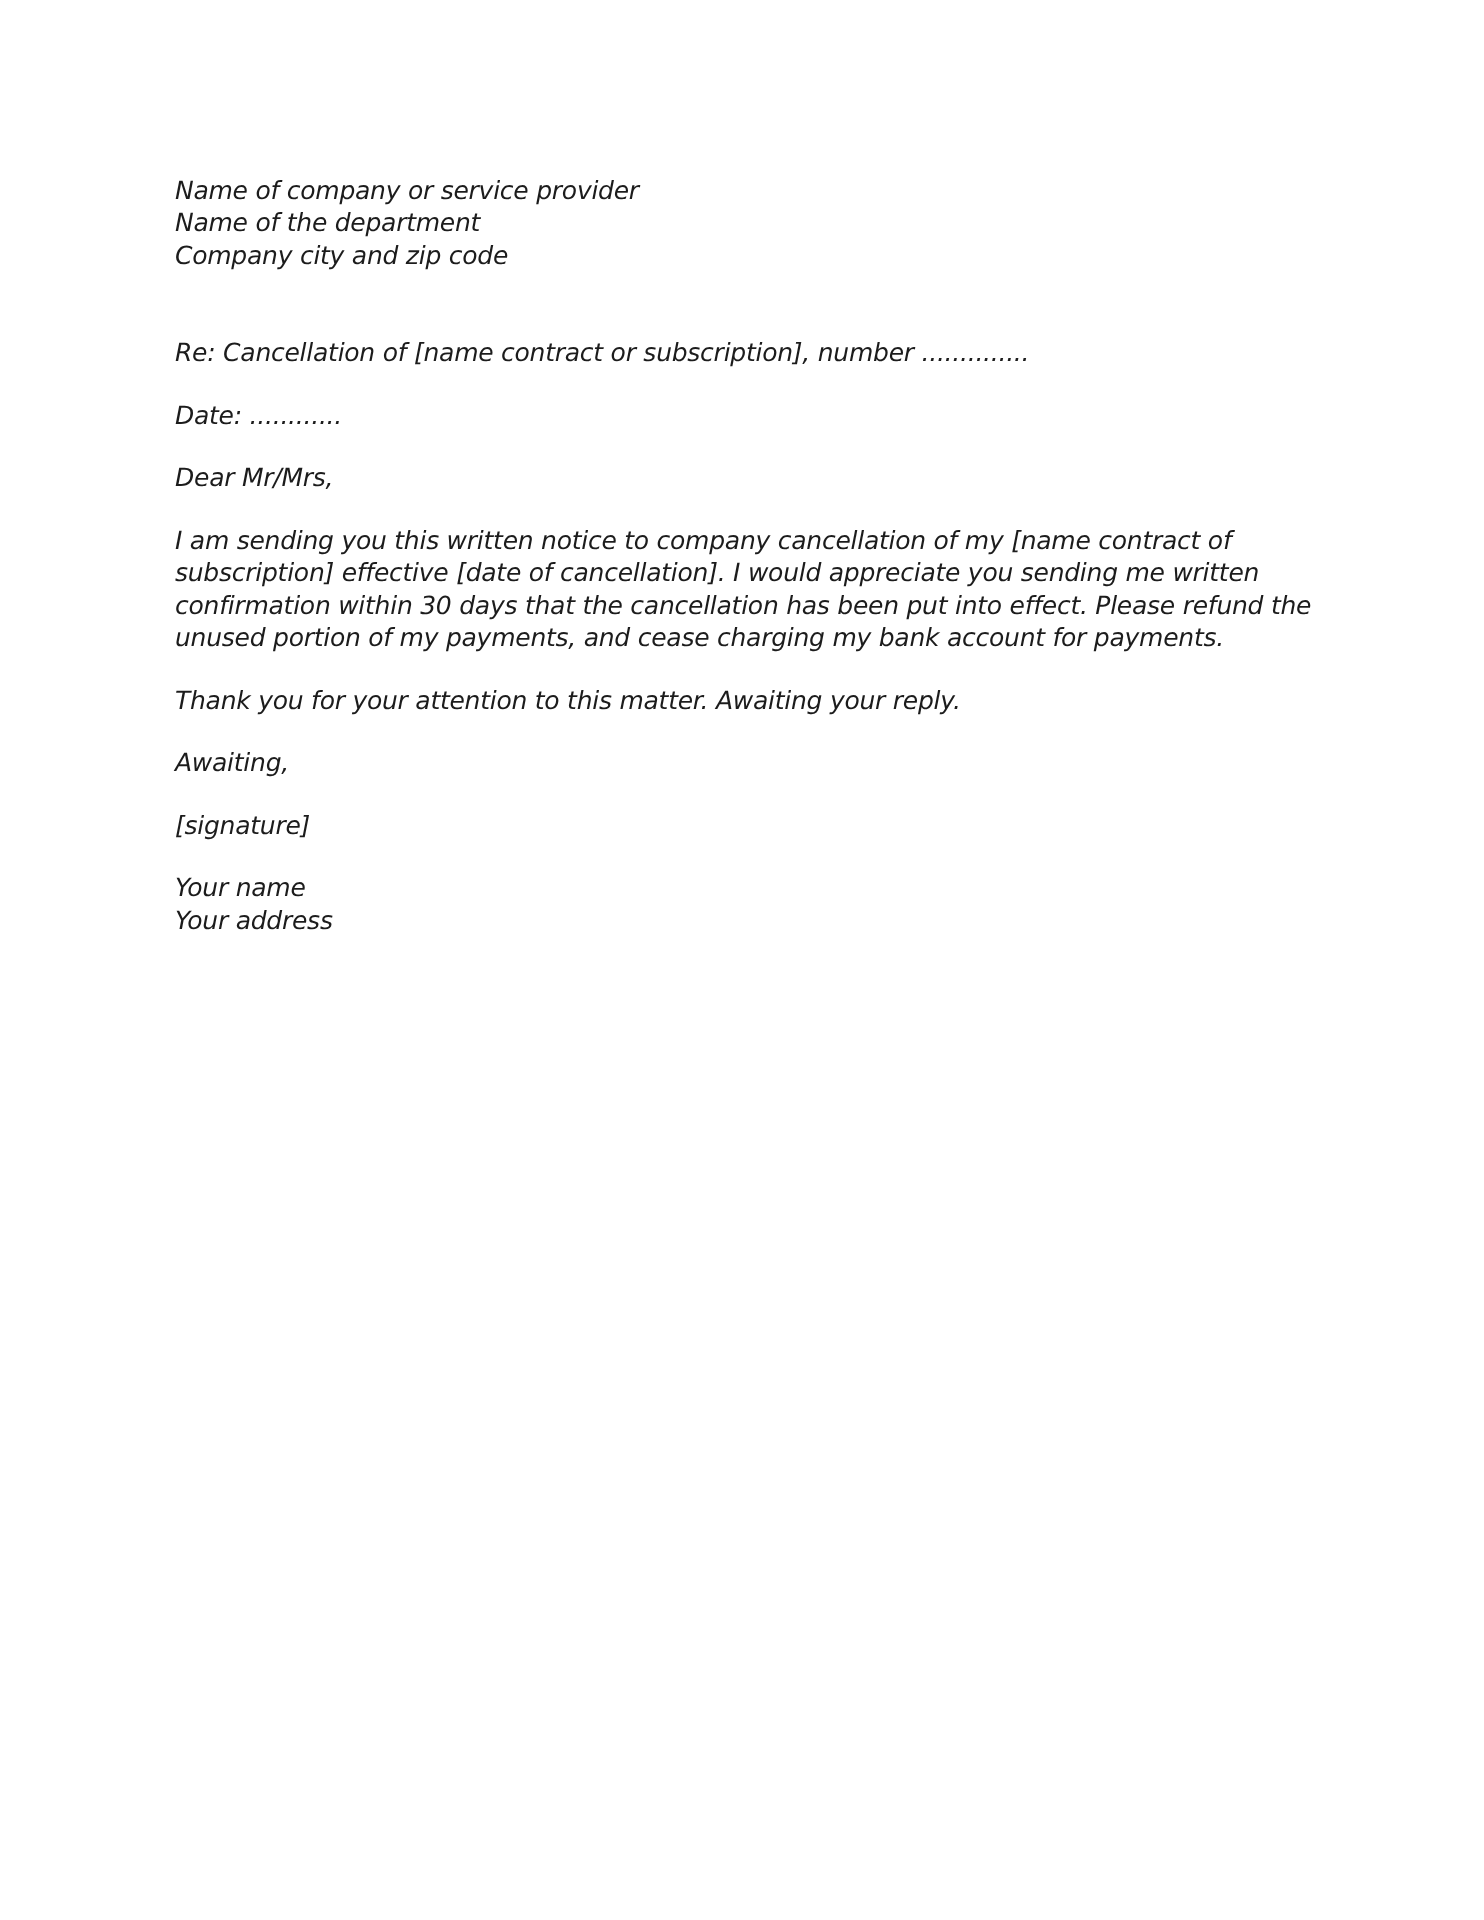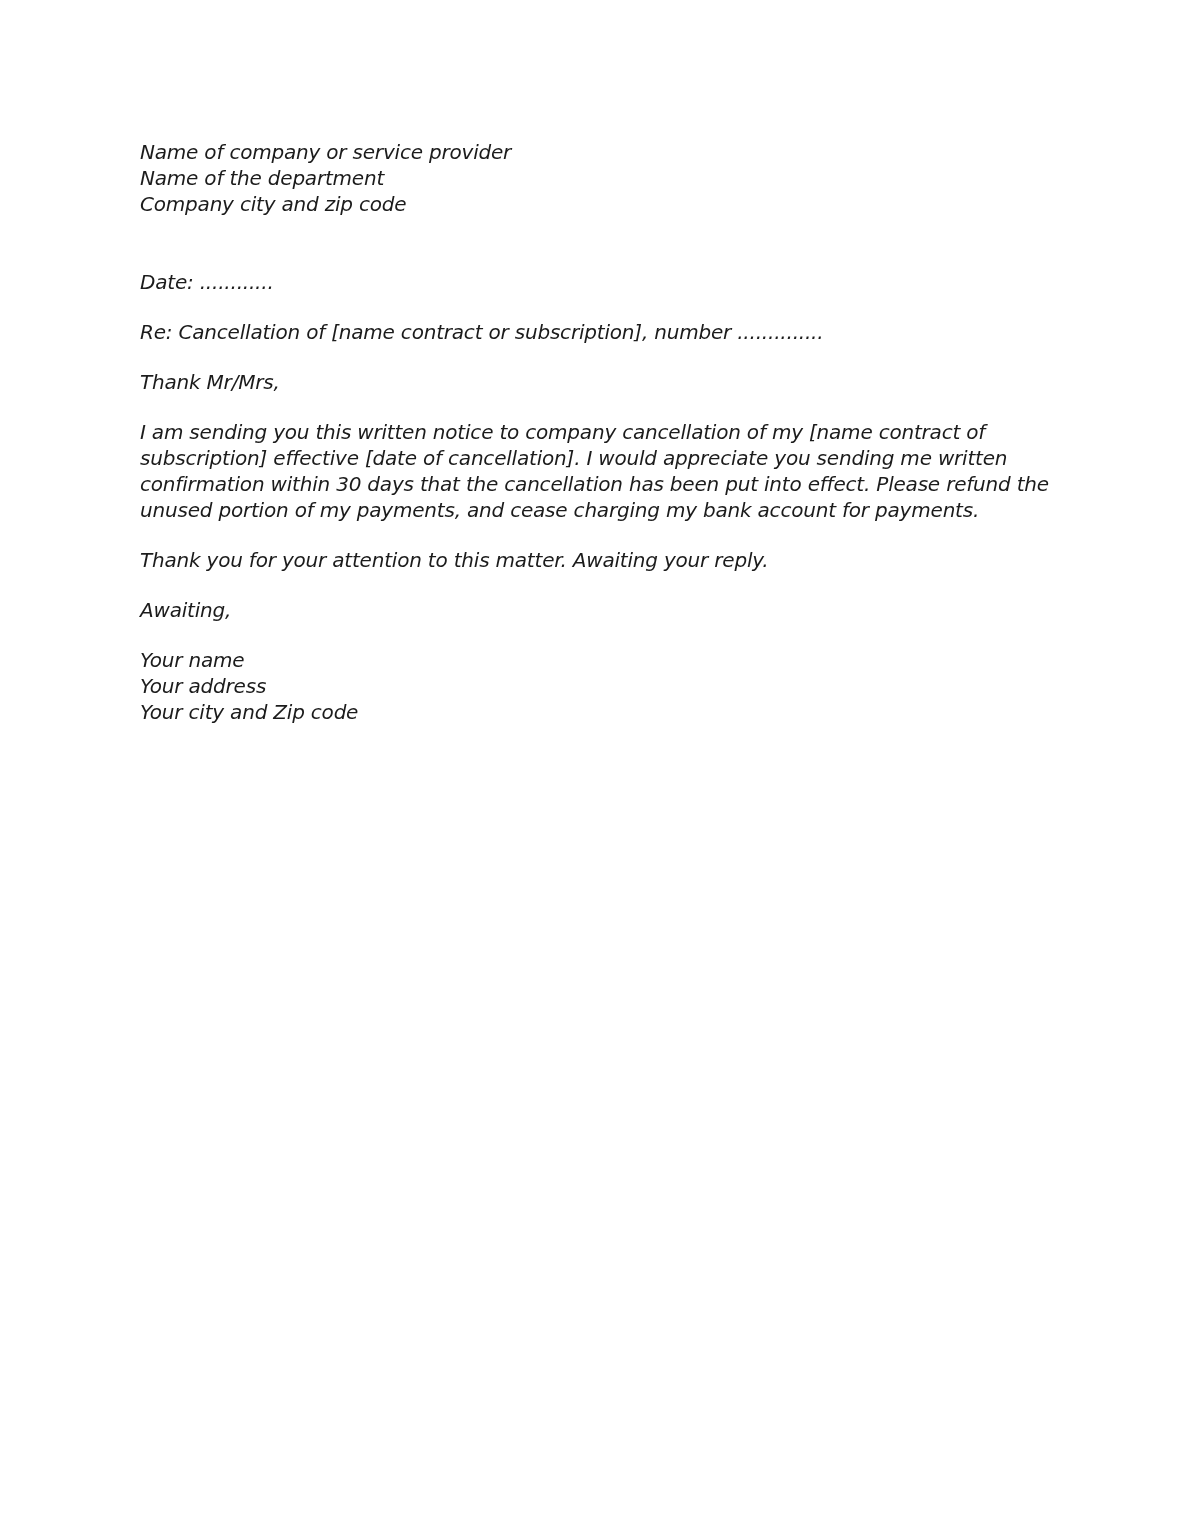--- a/index.html
+++ b/index.html
@@ -42,47 +42,49 @@
 <div class="page">
   <div class="content">
 
     <div class="para sender-block">
       <div class="line">Name of company or service provider</div>
       <div class="line">Name of the department</div>
       <div class="line">Company city and zip code</div>
     </div>
 
     <div class="para">
+      <div class="line">Re: Cancellation of [name contract or subscription], number ..............</div>
+    </div>
+
+    <div class="para">
       <div class="line">Date: ............</div>
     </div>
 
     <div class="para">
-      <div class="line">Re: Cancellation of [name contract or subscription], number ..............</div>
-    </div>
-
-    <div class="para">
-      <div class="line">Thank Mr/Mrs,</div>
+      <div class="line">Dear Mr/Mrs,</div>
     </div>
 
     <div class="para">
       <div class="line">I am sending you this written notice to company cancellation of my [name contract of</div>
       <div class="line">subscription] effective [date of cancellation]. I would appreciate you sending me written</div>
       <div class="line">confirmation within 30 days that the cancellation has been put into effect. Please refund the</div>
       <div class="line">unused portion of my payments, and cease charging my bank account for payments.</div>
     </div>
 
     <div class="para">
       <div class="line">Thank you for your attention to this matter. Awaiting your reply.</div>
     </div>
 
     <div class="para">
       <div class="line">Awaiting,</div>
     </div>
 
+    <div class="para">
+      <div class="line">[signature]</div>
+    </div>
 
     <div class="para">
       <div class="line">Your name</div>
       <div class="line">Your address</div>
-      <div class="line">Your city and Zip code</div>
     </div>
 
   </div>
 </div>
 
 </body></html>

